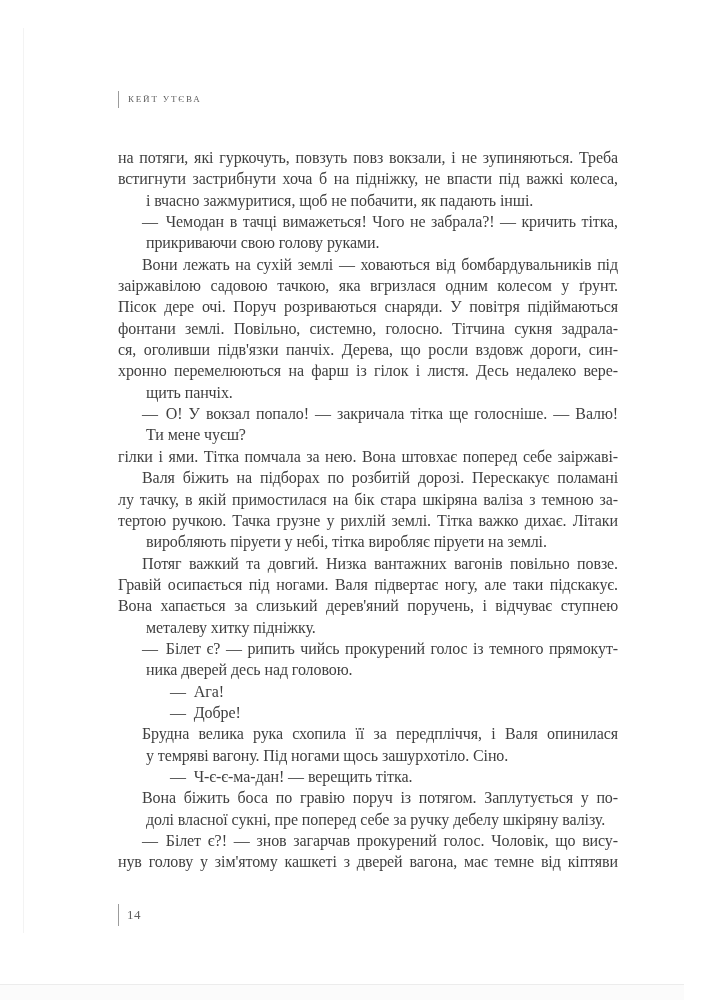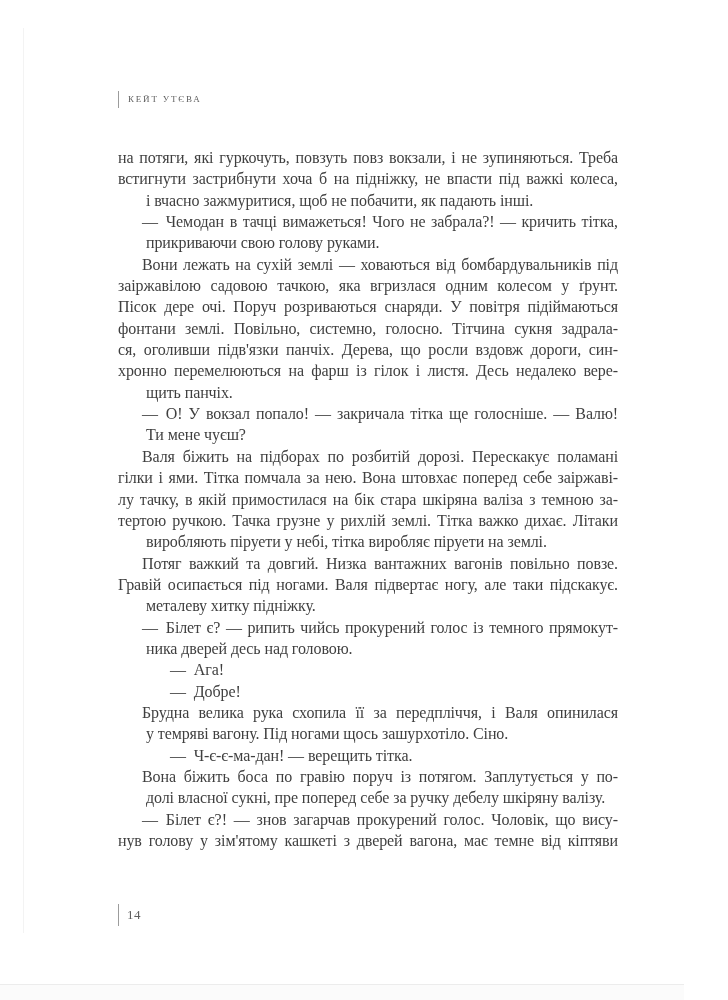--- a/index.html
+++ b/index.html
@@ -120,27 +120,28 @@
       <div class="line end">прикриваючи свою голову руками.</div>
       <div class="line ind">Вони лежать на сухій землі — ховаються від бомбардувальників під</div>
       <div class="line">заіржавілою садовою тачкою, яка вгризлася одним колесом у ґрунт.</div>
       <div class="line">Пісок дере очі. Поруч розриваються снаряди. У повітря підіймаються</div>
       <div class="line">фонтани землі. Повільно, системно, голосно. Тітчина сукня задрала-</div>
       <div class="line">ся, оголивши підв'язки панчіх. Дерева, що росли вздовж дороги, син-</div>
       <div class="line">хронно перемелюються на фарш із гілок і листя. Десь недалеко вере-</div>
       <div class="line end">щить панчіх.</div>
       <div class="line ind">— О! У вокзал попало! — закричала тітка ще голосніше. — Валю!</div>
       <div class="line end">Ти мене чуєш?</div>
+      <div class="line">гілки і ями. Тітка помчала за нею. Вона штовхає поперед себе заіржаві-</div>
       <div class="line ind">Валя біжить на підборах по розбитій дорозі. Перескакує поламані</div>
-      <div class="line">гілки і ями. Тітка помчала за нею. Вона штовхає поперед себе заіржаві-</div>
       <div class="line">лу тачку, в якій примостилася на бік стара шкіряна валіза з темною за-</div>
       <div class="line">тертою ручкою. Тачка грузне у рихлій землі. Тітка важко дихає. Літаки</div>
       <div class="line end">виробляють піруети у небі, тітка виробляє піруети на землі.</div>
       <div class="line ind">Потяг важкий та довгий. Низка вантажних вагонів повільно повзе.</div>
       <div class="line">Гравій осипається під ногами. Валя підвертає ногу, але таки підскакує.</div>
+      <div class="line">Вона хапається за слизький дерев'яний поручень, і відчуває ступнею</div>
       <div class="line end">металеву хитку підніжку.</div>
       <div class="line ind">— Білет є? — рипить чийсь прокурений голос із темного прямокут-</div>
       <div class="line end">ника дверей десь над головою.</div>
       <div class="line ind end">— Ага!</div>
       <div class="line ind end">— Добре!</div>
       <div class="line ind">Брудна велика рука схопила її за передпліччя, і Валя опинилася</div>
       <div class="line end">у темряві вагону. Під ногами щось зашурхотіло. Сіно.</div>
       <div class="line ind end">— Ч-є-є-ма-дан! — верещить тітка.</div>
       <div class="line ind">Вона біжить боса по гравію поруч із потягом. Заплутується у по-</div>
       <div class="line end">долі власної сукні, пре поперед себе за ручку дебелу шкіряну валізу.</div>

